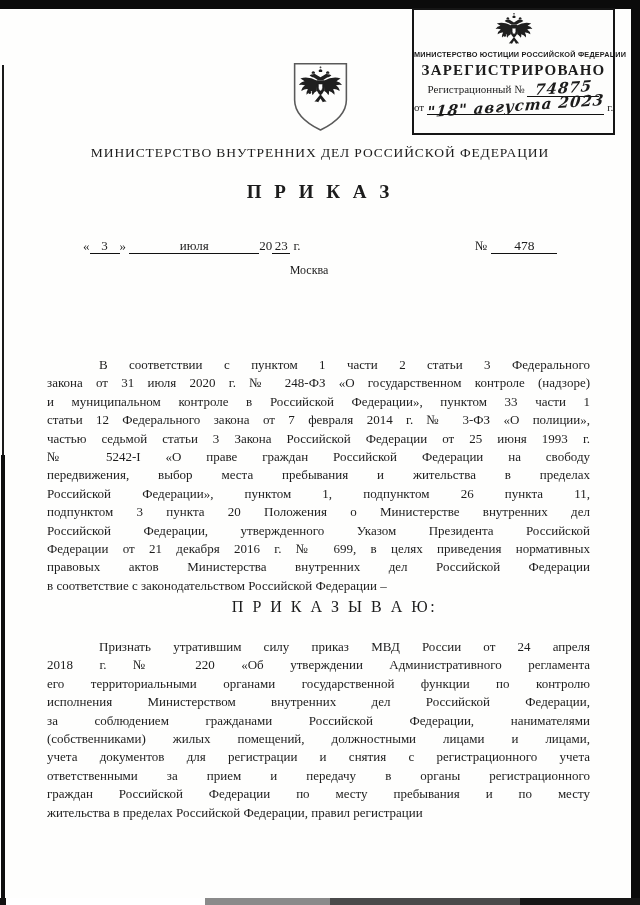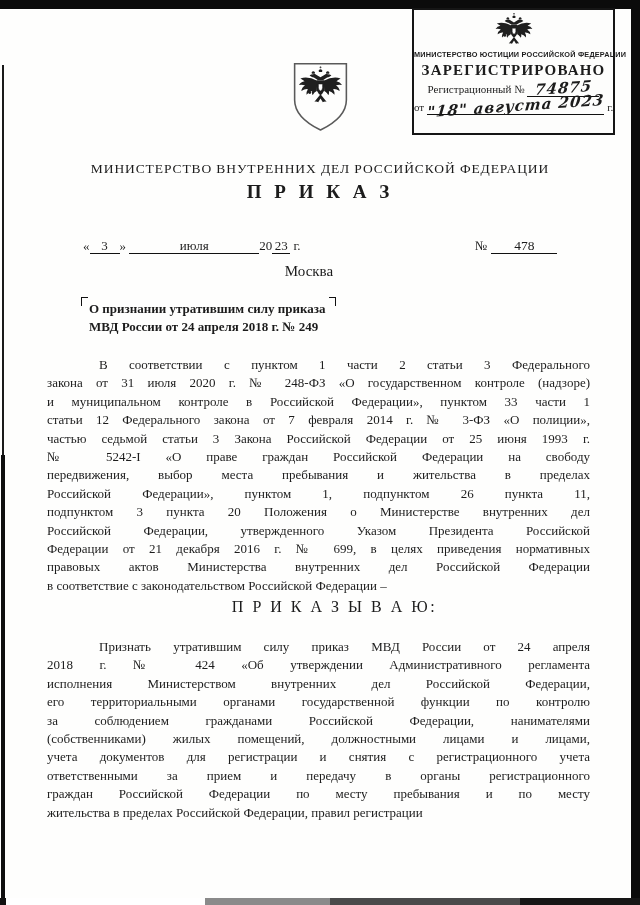--- a/index.html
+++ b/index.html
@@ -25,34 +25,34 @@
                     font-size:7.3px; letter-spacing:0.2px; margin-top:1px; white-space:nowrap; }
   .stamp-registered { font-size:15px; font-weight:bold; letter-spacing:1.2px; margin-top:3px; }
   .stamp-row { font-size:11px; margin-top:3px; white-space:nowrap; }
   .stamp-row .u { display:inline-block; border-bottom:1.6px solid #111; line-height:13px; }
   .hand { font-family:"DejaVu Serif", serif; font-style:italic; font-weight:bold;
           font-size:15px; display:inline-block; transform:rotate(-4deg) skewX(-10deg); letter-spacing:1px; }
 
   
   .emblem { position:absolute; left:289px; top:62px; width:63px; height:71px; }
 
-  .ministry-title { position:absolute; left:6px; top:161px; width:628px; text-align:center;
+  .ministry-title { position:absolute; left:6px; top:145px; width:628px; text-align:center;
                     font-size:13.5px; letter-spacing:0.9px; white-space:nowrap; }
   .order-heading  { position:absolute; left:6px; top:181px; width:628px; text-align:center;
                     font-size:19px; font-weight:bold; letter-spacing:4px; }
 
   
   .dateline { position:absolute; left:83px; top:238px; font-size:13px; white-space:nowrap; }
   .cell { display:inline-block; border-bottom:1.2px solid #111; text-align:center; line-height:15px; }
   .cell-day   { width:30px; }
   .cell-month { width:130px; }
   .cell-year  { width:18px; }
   .number-block { position:absolute; left:475px; top:238px; font-size:13px; }
   .cell-number { width:66px; margin-left:4px; font-size:13.5px; }
-  .place { position:absolute; left:0; top:263px; width:618px; text-align:center; font-size:15px; }
+  .place { position:absolute; left:0; top:263px; width:618px; text-align:center; font-size:12px; }
 
   
   .subject { position:absolute; left:89px; top:300px; font-size:13px; font-weight:bold; line-height:17.5px; }
   .corner { position:absolute; width:7px; height:9px; }
   .corner-tl { left:-8px; top:-3px; border-top:1.3px solid #111; border-left:1.3px solid #111; }
   .corner-tr { right:-11px; top:-3px; border-top:1.3px solid #111; border-right:1.3px solid #111; }
 
   
   .para { position:absolute; left:47px; width:543px; font-size:13px; line-height:18.4px; }
   .para-1 { top:356px; }
@@ -121,26 +121,20 @@
   <div class="dateline">
     <span>«</span><span class="cell cell-day">3</span><span>»</span>
     <span class="cell cell-month">июля</span><span>20</span><span class="cell cell-year">23</span>
     <span>г.</span>
   </div>
   <div class="number-block">
     <span>№</span><span class="cell cell-number">478</span>
   </div>
   <div class="place">Москва</div>
 
-  <div class="subject">
-    <span class="corner corner-tl"></span>
-    <span class="corner corner-tr"></span>
-    <div>О признании утратившим силу приказа</div>
-    <div>МВД России от 24 апреля 2018 г. № 249</div>
-  </div>
 
   <div class="para para-1">
       <div class="tline first">В соответствии с пунктом 1 части 2 статьи 3 Федерального</div>
       <div class="tline">закона от 31 июля 2020 г. № 248-ФЗ «О государственном контроле (надзоре)</div>
       <div class="tline">и муниципальном контроле в Российской Федерации», пунктом 33 части 1</div>
       <div class="tline">статьи 12 Федерального закона от 7 февраля 2014 г. № 3-ФЗ «О полиции»,</div>
       <div class="tline">частью седьмой статьи 3 Закона Российской Федерации от 25 июня 1993 г.</div>
       <div class="tline">№ 5242-I «О праве граждан Российской Федерации на свободу</div>
       <div class="tline">передвижения, выбор места пребывания и жительства в пределах</div>
       <div class="tline">Российской Федерации», пунктом 1, подпунктом 26 пункта 11,</div>
@@ -148,23 +142,23 @@
       <div class="tline">Российской Федерации, утвержденного Указом Президента Российской</div>
       <div class="tline">Федерации от 21 декабря 2016 г. № 699, в целях приведения нормативных</div>
       <div class="tline">правовых актов Министерства внутренних дел Российской Федерации</div>
       <div class="tline lastline">в соответствие с законодательством Российской Федерации –</div>
     </div>
 
   <div class="resolution">П Р И К А З Ы В А Ю:</div>
 
   <div class="para para-2">
       <div class="tline first">Признать утратившим силу приказ МВД России от 24 апреля</div>
-      <div class="tline">2018 г. № 424 «Об утверждении Административного регламента</div>
+      <div class="tline">2018 г. № 220 «Об утверждении Административного регламента</div>
+      <div class="tline">его территориальными органами государственной функции по контролю</div>
       <div class="tline">исполнения Министерством внутренних дел Российской Федерации,</div>
-      <div class="tline">его территориальными органами государственной функции по контролю</div>
       <div class="tline">за соблюдением гражданами Российской Федерации, нанимателями</div>
       <div class="tline">(собственниками) жилых помещений, должностными лицами и лицами,</div>
       <div class="tline">учета документов для регистрации и снятия с регистрационного учета</div>
       <div class="tline">ответственными за прием и передачу в органы регистрационного</div>
       <div class="tline">граждан Российской Федерации по месту пребывания и по месту</div>
       <div class="tline lastline">жительства в пределах Российской Федерации, правил регистрации</div>
     </div>
 </div>
 
 </body></html>

